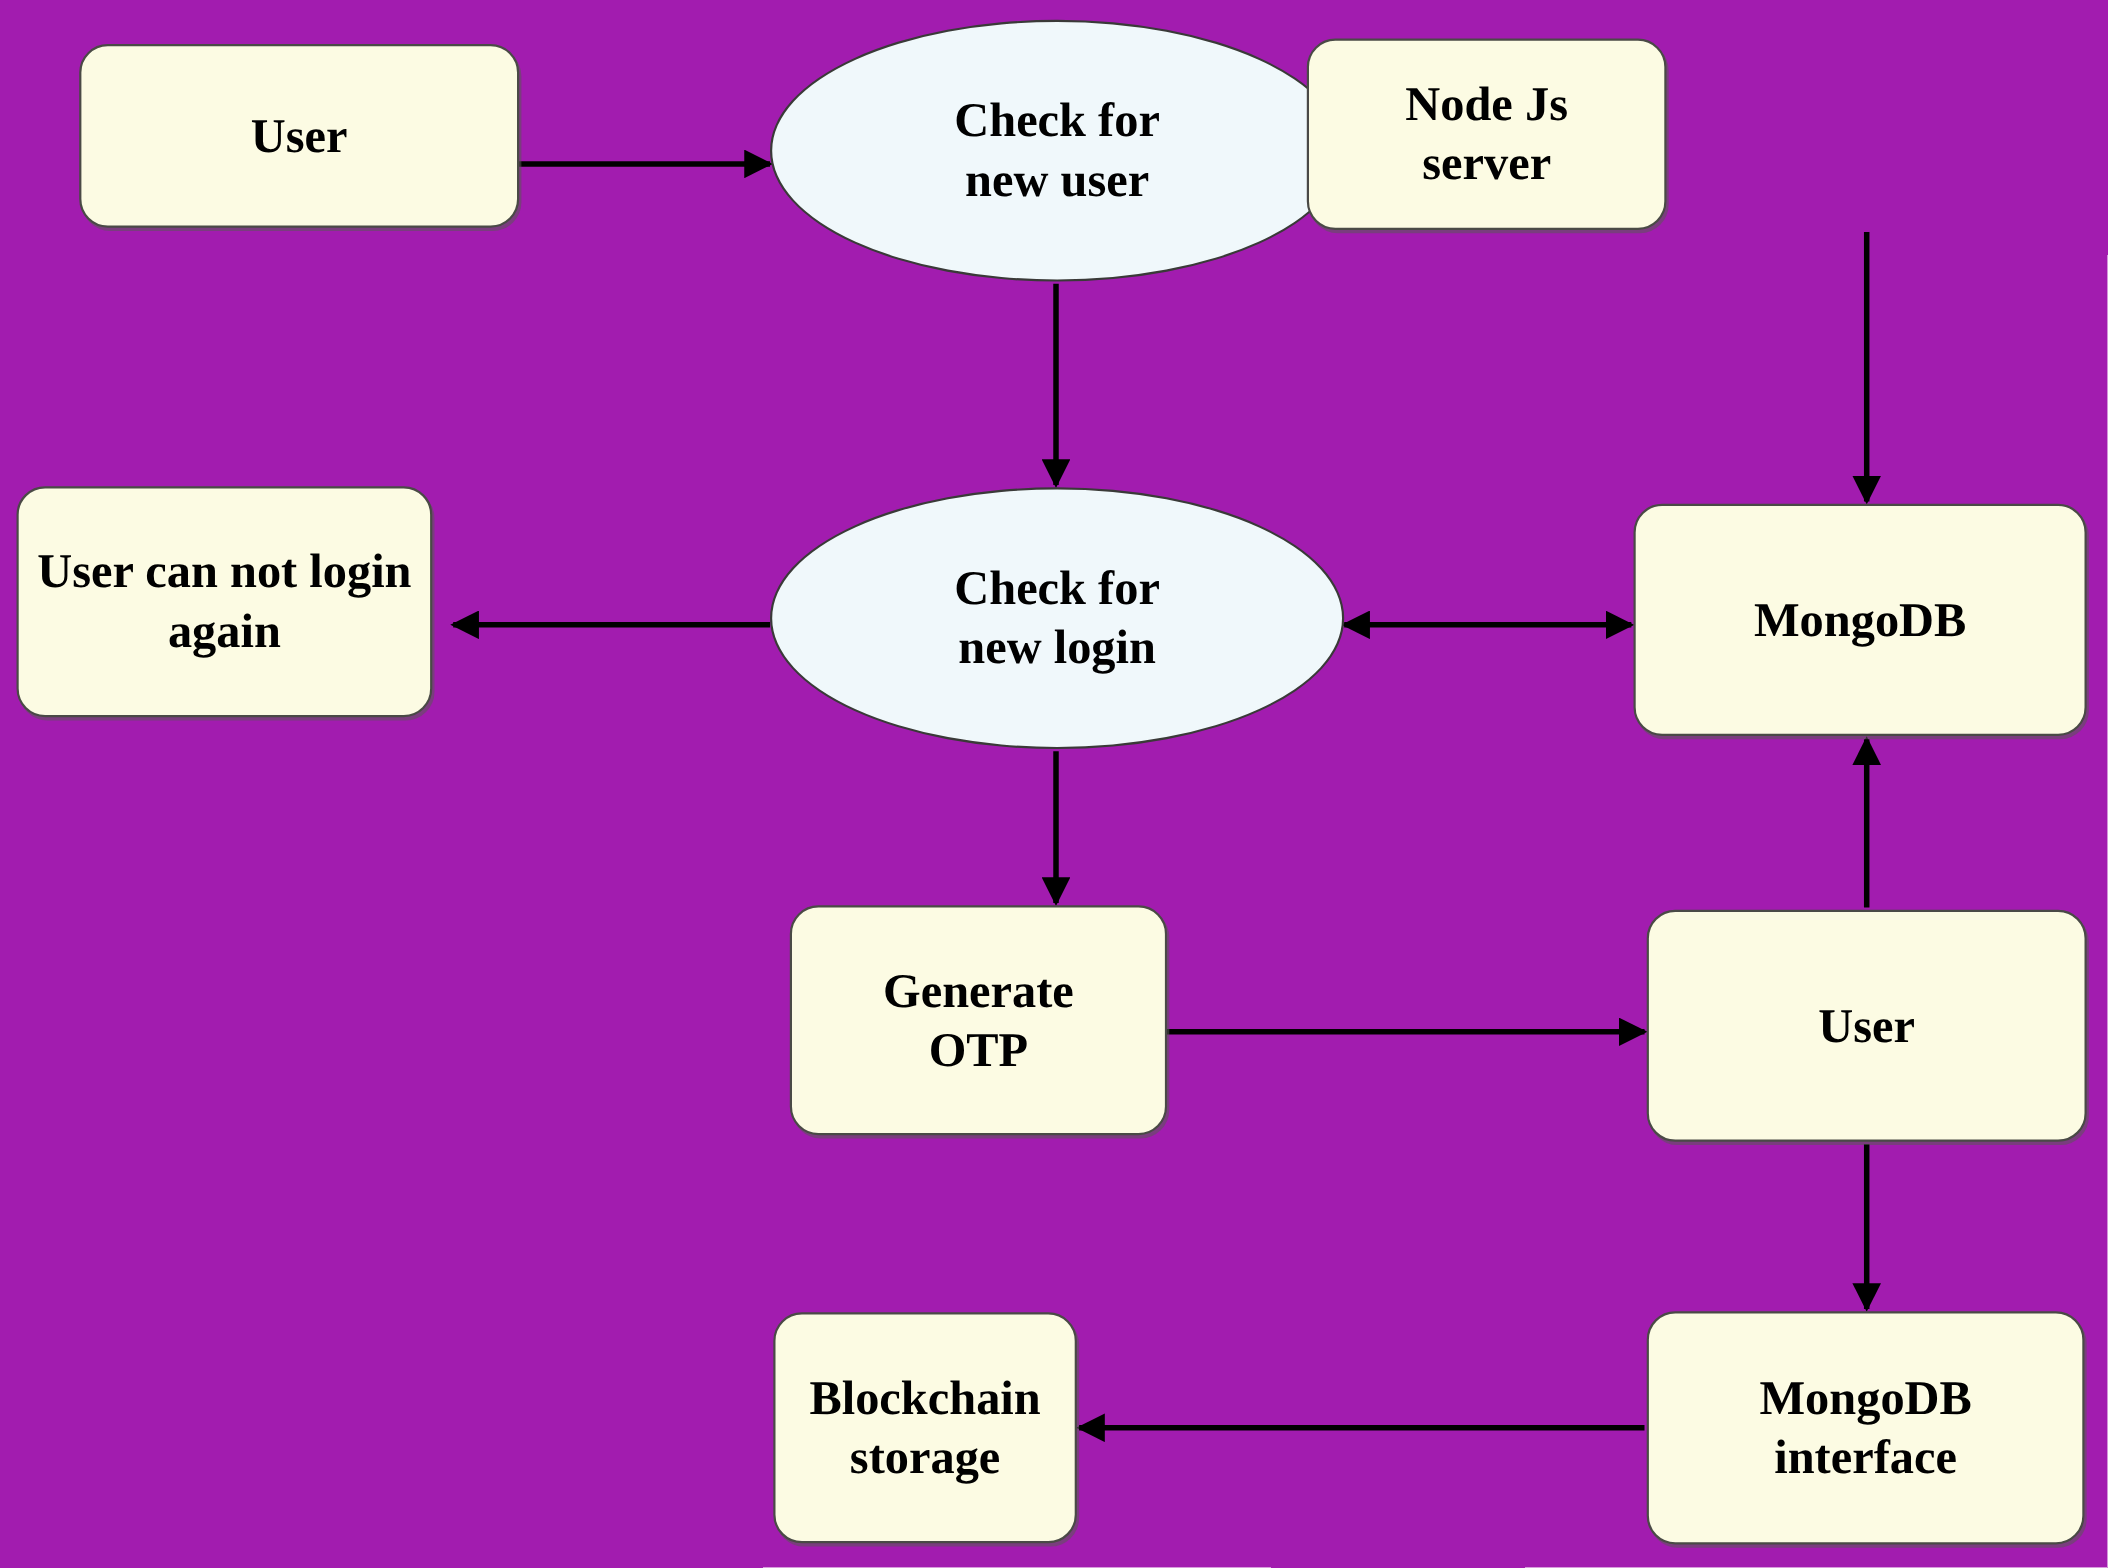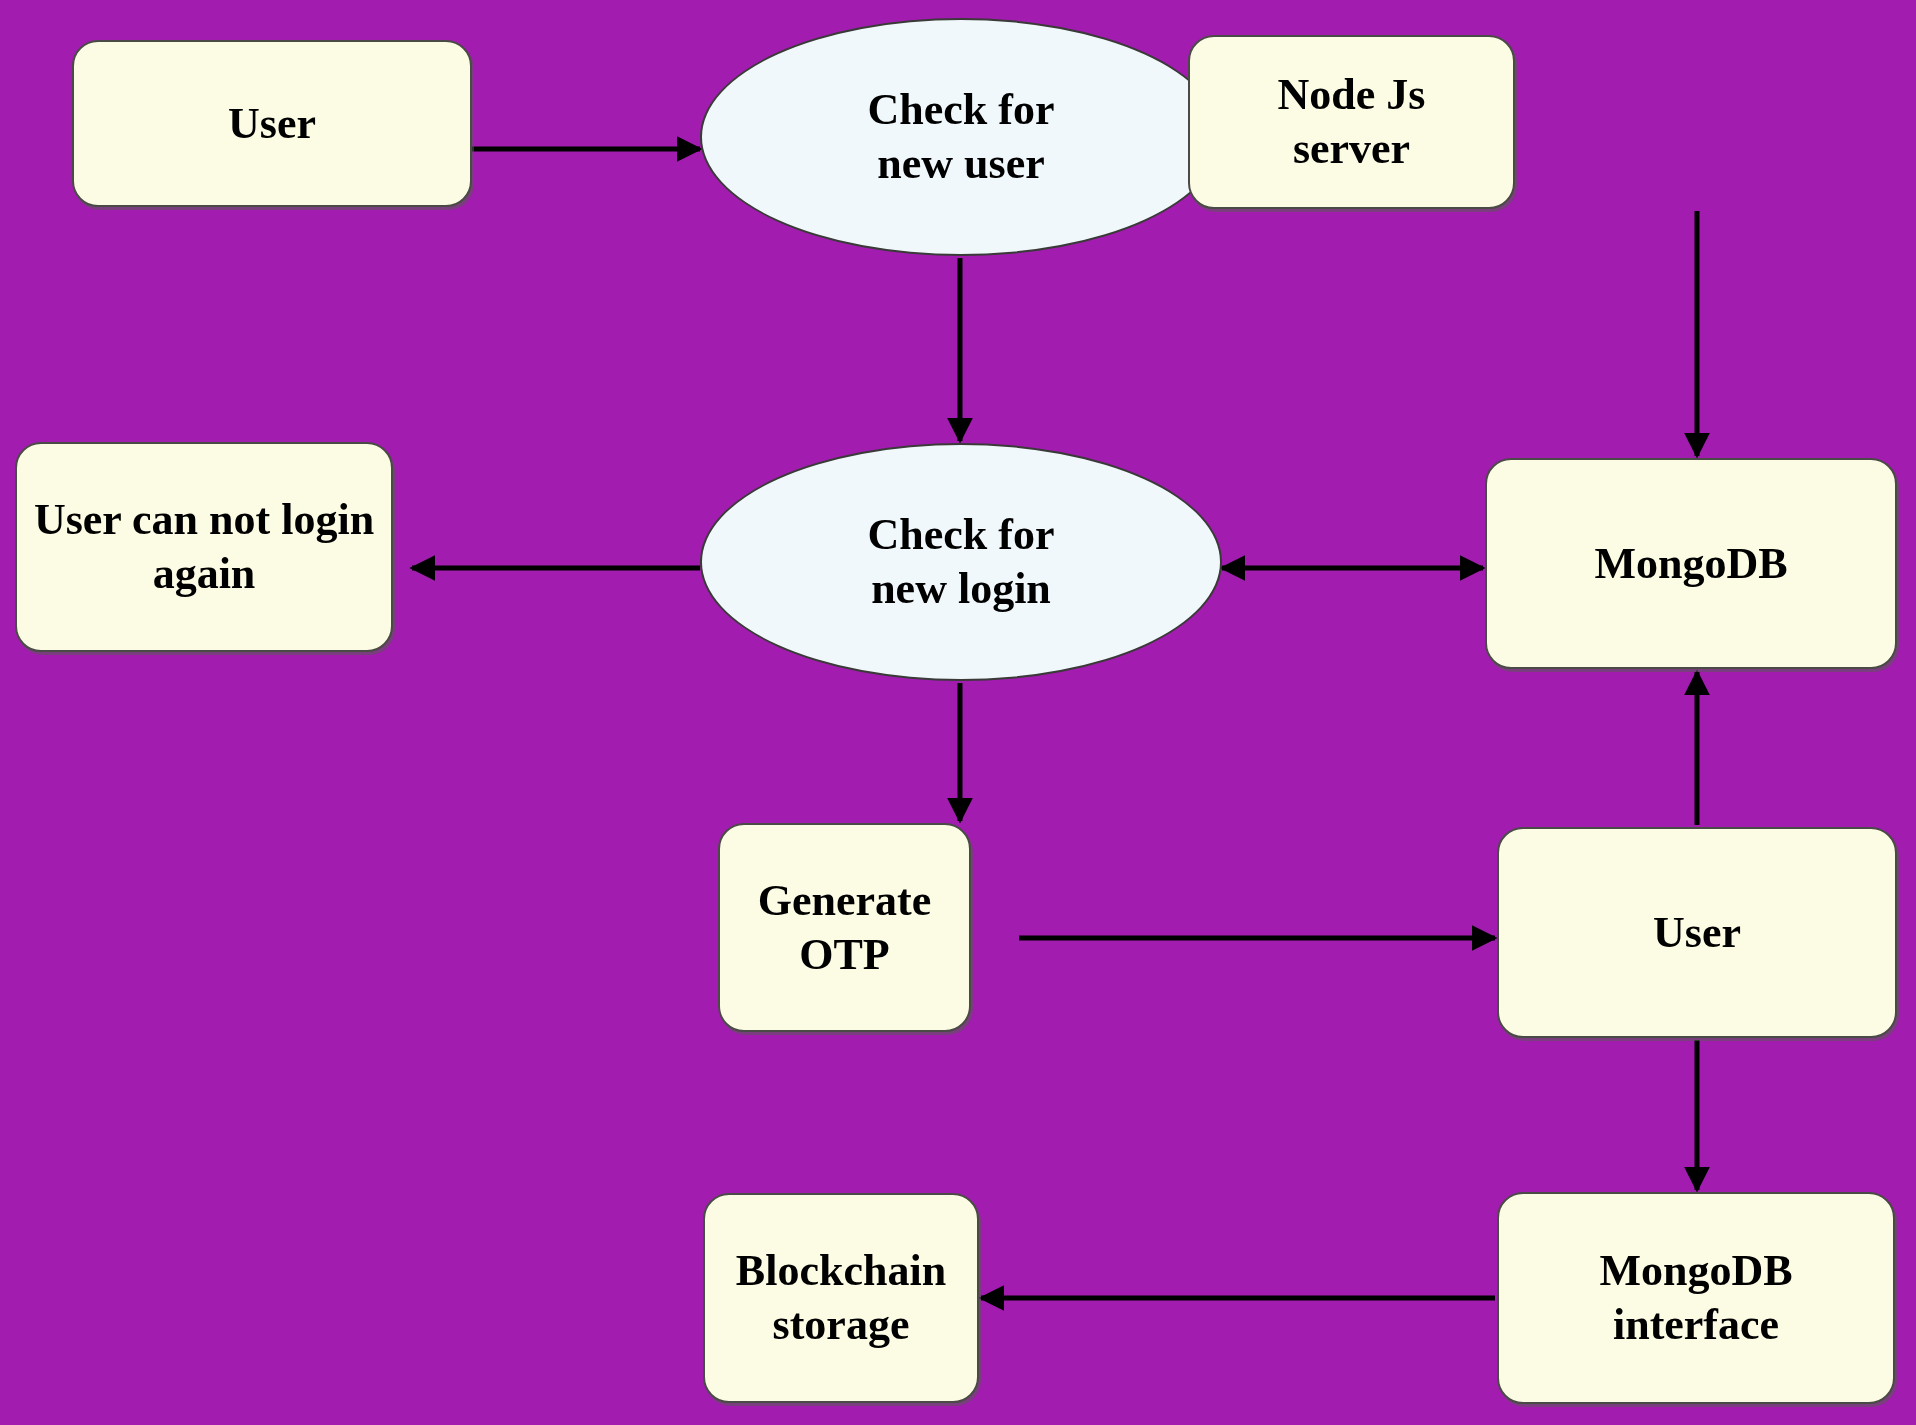--- a/index.html
+++ b/index.html
@@ -103,21 +103,21 @@
         <span class="label">User can not login
 again</span>
       </div>
       <div class="node ellipse" style="left: 700px; top: 443px; width: 522px; height: 238px; font-size: 44px;">
         <span class="label">Check for
 new login</span>
       </div>
       <div class="node box" style="left: 1485px; top: 458px; width: 412px; height: 211px; font-size: 44px;">
         <span class="label">MongoDB</span>
       </div>
-      <div class="node box" style="left: 718px; top: 823px; width: 253px; height: 209px; font-size: 44px;">
+      <div class="node box" style="left: 718px; top: 823px; width: 343px; height: 209px; font-size: 44px;">
         <span class="label">Generate
 OTP</span>
       </div>
       <div class="node box" style="left: 1497px; top: 827px; width: 400px; height: 211px; font-size: 44px;">
         <span class="label">User</span>
       </div>
       <div class="node box" style="left: 703px; top: 1193px; width: 276px; height: 210px; font-size: 44px;">
         <span class="label">Blockchain
 storage</span>
       </div>

